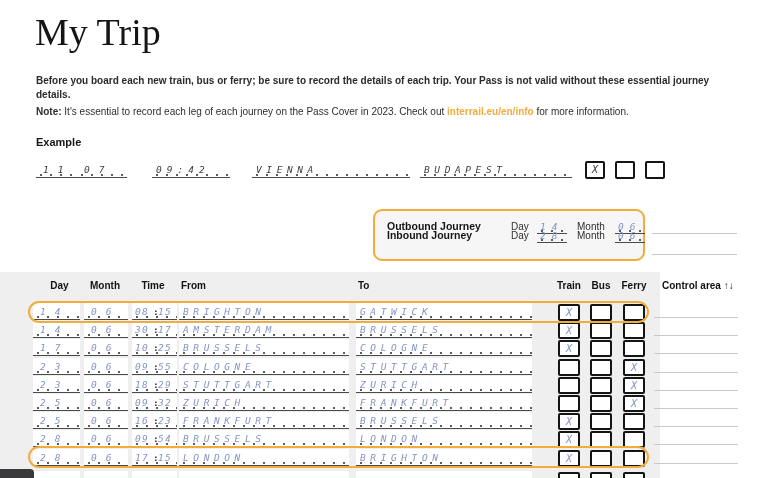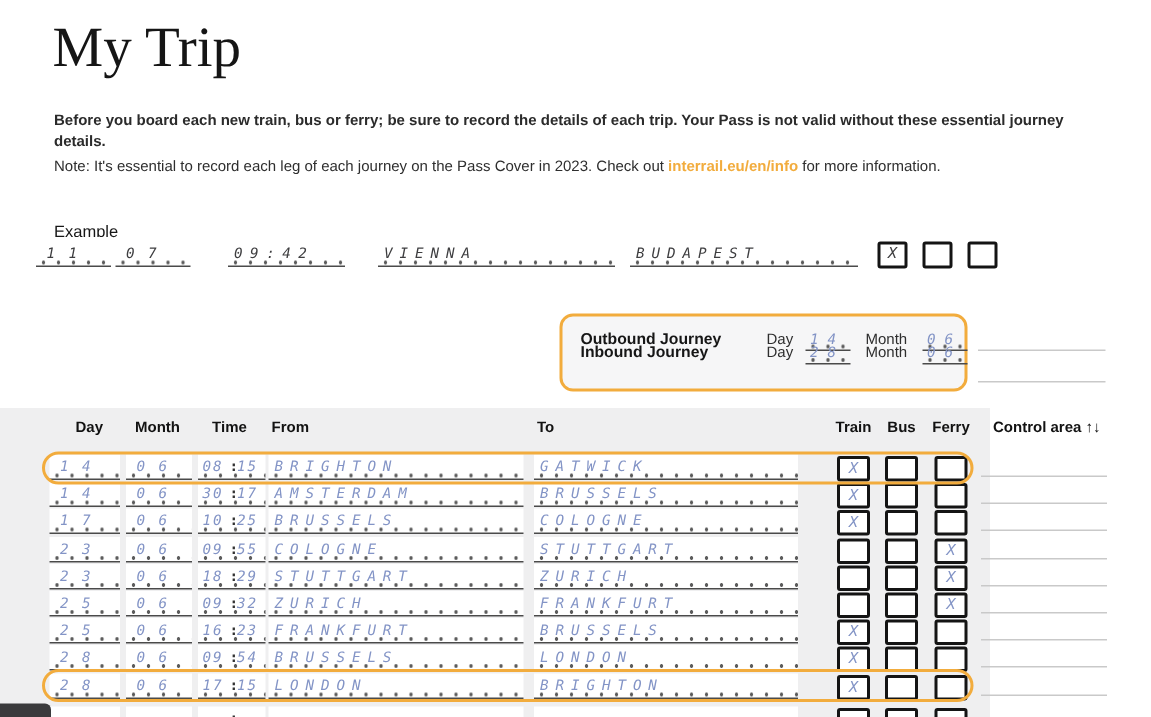--- a/index.html
+++ b/index.html
@@ -5,23 +5,23 @@
   html,body{margin:0;padding:0;background:#fff;}
   .page{position:relative;width:767px;height:478px;overflow:hidden;background:#ffffff;
         font-family:"Liberation Sans",sans-serif;color:#222;}
   
   .title{position:absolute;left:35px;top:10px;font-family:"Liberation Serif",serif;
          font-weight:400;font-size:38px;color:#151515;margin:0;}
   .intro{position:absolute;left:36px;top:74px;width:700px;font-size:10px;font-weight:700;
          color:#2b2b2b;line-height:1.38;margin:0;}
   .note{position:absolute;left:36px;top:106px;width:700px;font-size:10px;font-weight:400;
         color:#2e2e2e;margin:0;}
-  .note b{font-weight:400;}
+  .note b{font-weight:700;}
   .note a{color:#F2AC3D;font-weight:700;text-decoration:none;cursor:pointer;}
-  .example-label{position:absolute;left:36px;top:136px;font-size:11px;font-weight:400;color:#161616;margin-top:13px;}
+  .example-label{position:absolute;left:36px;top:136px;font-size:11px;font-weight:700;color:#161616;}
   .residence{position:absolute;left:36px;top:212px;width:336px;font-size:10px;font-weight:400;
              color:#2e2e2e;line-height:1.42;margin:0;}
   
   .cell{position:absolute;height:16px;background-color:#fff;border-bottom:1.6px solid #4a4a4a;
         background-image:radial-gradient(circle,#5c5c5c 1px,transparent 1.4px);
         background-size:10px 4px;background-position:0 100%;background-repeat:repeat-x;}
   .excell{height:19px;}
   .hw{position:absolute;left:4px;bottom:2px;font-family:"DejaVu Sans Mono",monospace;
       font-style:italic;font-size:9.5px;color:#8394C6;white-space:nowrap;}
   .sp-wide{letter-spacing:9px;left:7px;}
@@ -65,21 +65,21 @@
 
   <h1 class="title">My Trip</h1>
 
   <p class="intro">Before you board each new train, bus or ferry; be sure to record the details of each trip. Your Pass is not valid without these essential journey details.</p>
 
   <p class="note"><b>Note:</b><span> It's essential to record each leg of each journey on the Pass Cover in 2023. Check out </span><a>interrail.eu/en/info</a><span> for more information.</span></p>
 
   <div class="example-label">Example</div>
 
   <div>
-    <div class="cell excell" style="left:24px;top:158px;width:50px;text-align:right;">
+    <div class="cell excell" style="left:36px;top:158px;width:50px;text-align:right;">
       <span class="hw sp-wide dark">11</span>
     </div>
     <div class="cell excell" style="left:77px;top:158px;width:50px;">
       <span class="hw sp-wide dark">07</span>
     </div>
     <div class="cell excell" style="left:152px;top:158px;width:78px;">
       <span class="hw sp-time dark" style="letter-spacing:5px;">09:42</span>
     </div>
     <div class="cell excell" style="left:252px;top:158px;width:158px;">
       <span class="hw sp-name dark">VIENNA</span>

